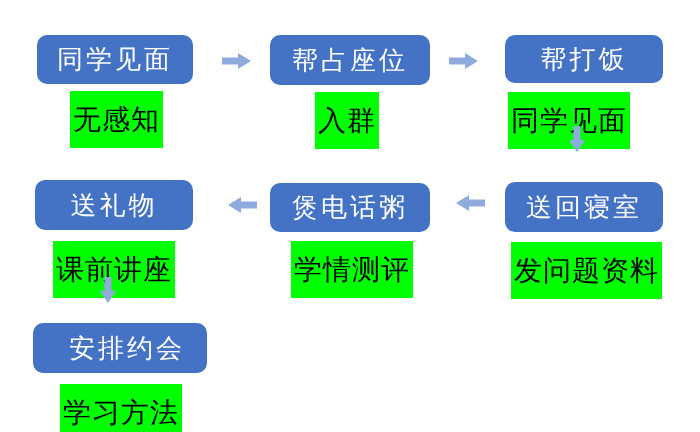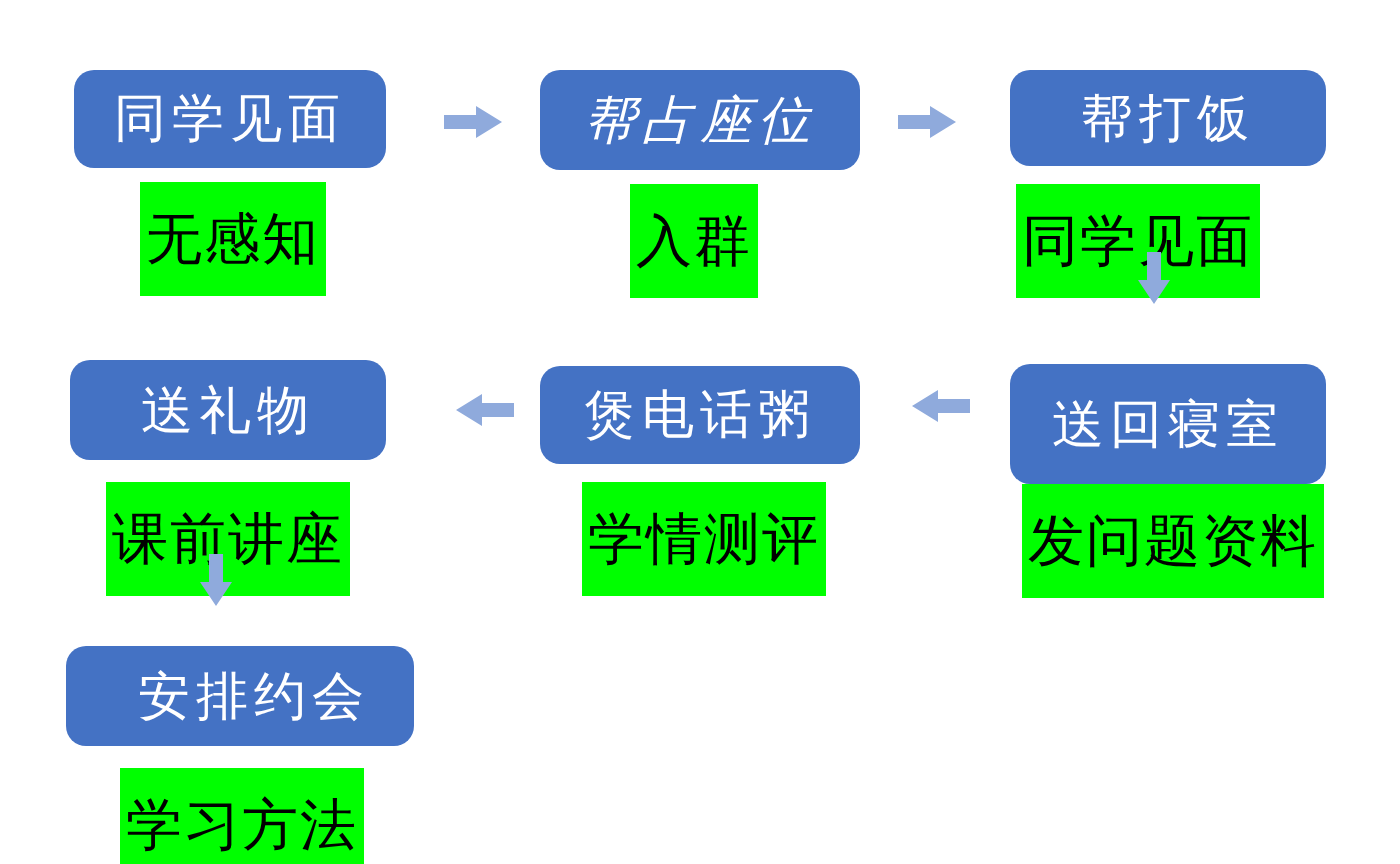--- a/index.html
+++ b/index.html
@@ -41,21 +41,21 @@
     line-height:0;
   }
   .arrow svg{display:block;}
 </style>
 </head>
 <body>
 
 <div class="canvas">
 
   <div class="node" style="left:37px;top:35px;width:156px;height:49px;">同学见面</div>
-  <div class="node" style="left:270px;top:35px;width:160px;height:50px;font-style:italic;">帮占座位</div>
+  <div class="node" style="left:270px;top:35px;width:160px;height:50px;">帮占座位</div>
   <div class="node" style="left:505px;top:35px;width:158px;height:48px;">帮打饭</div>
 
   <div class="hl" style="left:70px;top:91px;">无感知</div>
   <div class="hl" style="left:315px;top:92px;">入群</div>
   <div class="hl" style="left:508px;top:92px;">同学见面</div>
 
   <div class="arrow" style="left:222px;top:52px;">
     <svg width="30" height="18" viewBox="0 0 30 18">
       <polygon points="0,5.5 16,5.5 16,1 29,9 16,17 16,12.5 0,12.5" fill="#8FAADC"></polygon>
     </svg>
@@ -67,21 +67,21 @@
   </div>
 
   <div class="arrow" style="left:568px;top:126px;">
     <svg width="18" height="27" viewBox="0 0 18 27">
       <polygon points="5.5,0 5.5,14 1,14 9,26 17,14 12.5,14 12.5,0" fill="#8FAADC"></polygon>
     </svg>
   </div>
 
   <div class="node" style="left:35px;top:180px;width:158px;height:50px;">送礼物</div>
   <div class="node" style="left:270px;top:183px;width:160px;height:49px;">煲电话粥</div>
-  <div class="node" style="left:505px;top:182px;width:158px;height:60px;">送回寝室</div>
+  <div class="node" style="left:505px;top:182px;width:158px;height:50px;">送回寝室</div>
 
   <div class="hl" style="left:53px;top:241px;">课前讲座</div>
   <div class="hl" style="left:291px;top:241px;">学情测评</div>
   <div class="hl" style="left:511px;top:242px;">发问题资料</div>
 
   <div class="arrow" style="left:227px;top:196px;">
     <svg width="30" height="18" viewBox="0 0 30 18">
       <polygon points="30,5.5 14,5.5 14,1 1,9 14,17 14,12.5 30,12.5" fill="#8FAADC"></polygon>
     </svg>
   </div>

